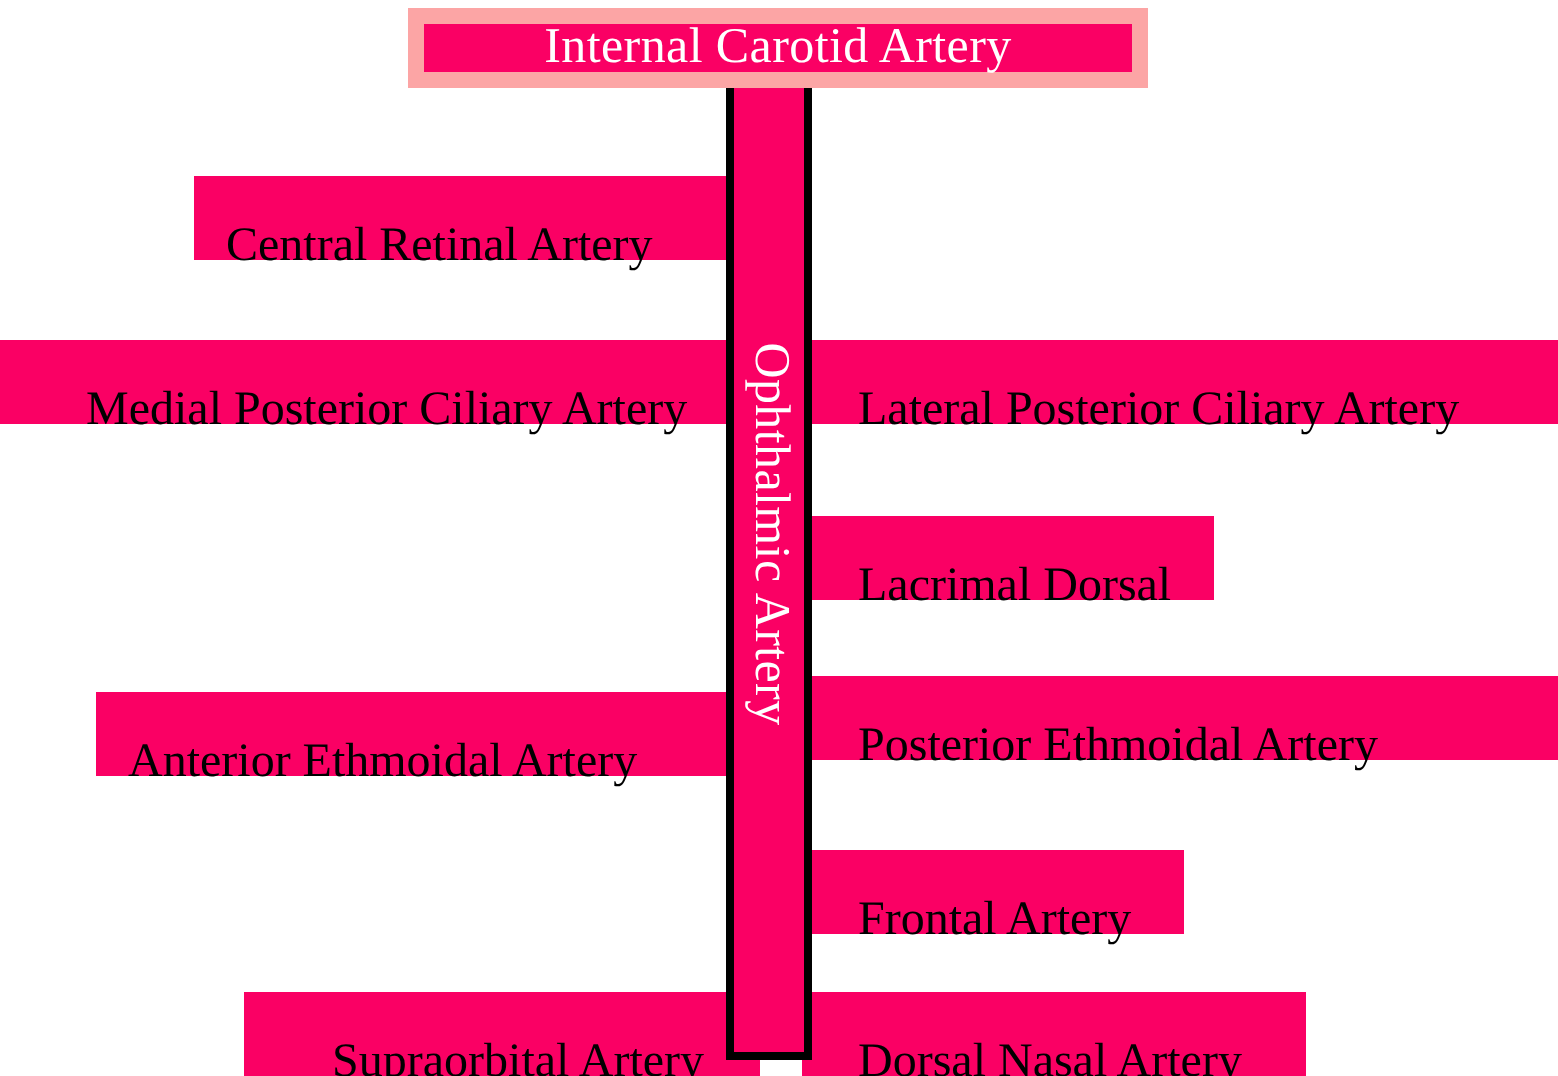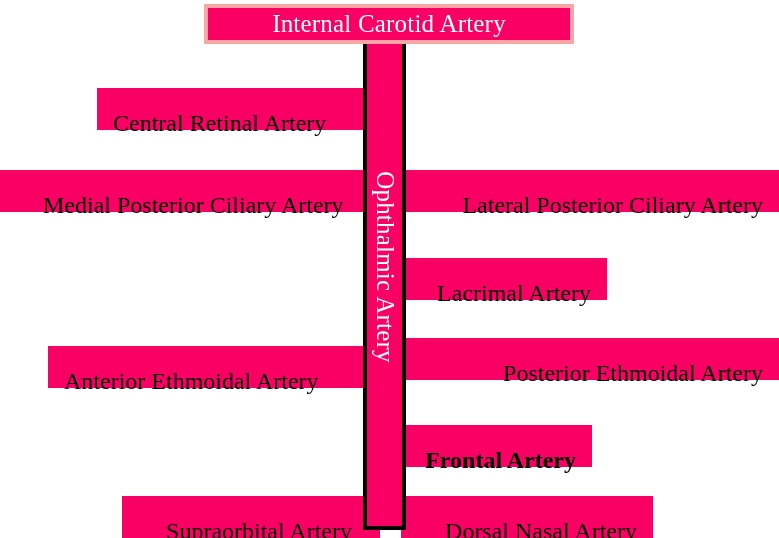--- a/index.html
+++ b/index.html
@@ -43,21 +43,21 @@
   }
 
   
   .root-box {
     position: absolute;
     left: 204px;
     top: 4px;
     width: 370px;
     height: 40px;
     background: #fa0064;
-    border: 4px solid #fca5a5;
+    border: 8px solid #fca5a5;
     box-sizing: border-box;
     z-index: 5;
     display: flex;
     align-items: center;
     justify-content: center;
   }
   .root-label {
     color: #ffffff;
     font-size: 25px;
     white-space: nowrap;
@@ -73,21 +73,21 @@
     display: flex;
     align-items: center;
     z-index: 1;
   }
   .branch.left {
     justify-content: flex-start;
     padding-left: 16px;
     padding-right: 28px;
   }
   .branch.right {
-    justify-content: flex-end;
+    justify-content: flex-start;
     padding-right: 16px;
     padding-left: 28px;
   }
   .branch-label {
     color: #000000;
     font-size: 24px;
     white-space: nowrap;
     line-height: 1;
     margin-top: 28px;
   }
@@ -101,29 +101,29 @@
       <div class="branch left" style="left: 97px; width: 283px; top: 88px;">
         <span class="branch-label">Central Retinal Artery</span>
       </div>
       <div class="branch left" style="left: 0px; width: 380px; top: 170px; padding-left: 43px;">
         <span class="branch-label">Medial Posterior Ciliary Artery</span>
       </div>
       <div class="branch right" style="left: 401px; width: 378px; top: 170px;">
         <span class="branch-label">Lateral Posterior Ciliary Artery</span>
       </div>
       <div class="branch right" style="left: 401px; width: 206px; top: 258px;">
-        <span class="branch-label">Lacrimal Artery</span>
+        <span class="branch-label">Lacrimal Dorsal</span>
       </div>
       <div class="branch left" style="left: 48px; width: 332px; top: 346px;">
         <span class="branch-label">Anterior Ethmoidal Artery</span>
       </div>
       <div class="branch right" style="left: 401px; width: 378px; top: 338px; font-family: Liberation Serif, serif;">
         <span class="branch-label">Posterior Ethmoidal Artery</span>
       </div>
-      <div class="branch right" style="left: 401px; width: 191px; top: 425px; font-weight: bold;">
+      <div class="branch right" style="left: 401px; width: 191px; top: 425px;">
         <span class="branch-label">Frontal Artery</span>
       </div>
       <div class="branch left" style="left: 122px; width: 258px; top: 496px; justify-content: flex-end;">
         <span class="branch-label">Supraorbital Artery</span>
       </div>
       <div class="branch right" style="left: 401px; width: 252px; top: 496px;">
         <span class="branch-label">Dorsal Nasal Artery</span>
       </div>
     </div>
 

